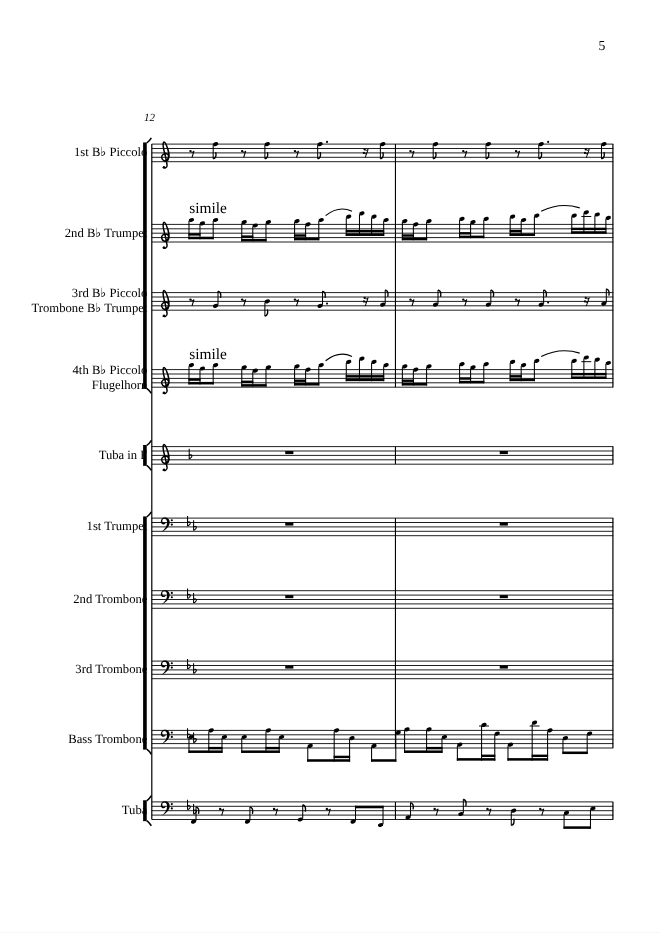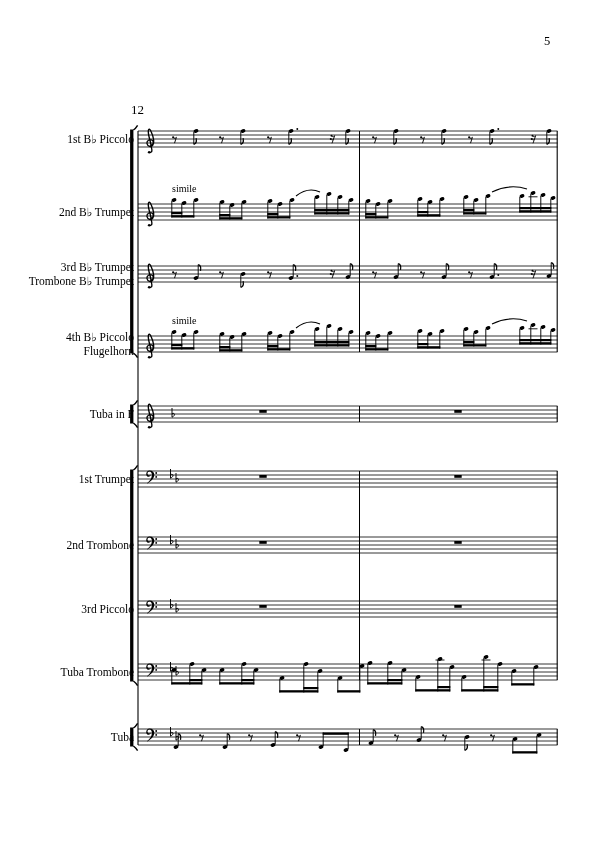--- a/index.html
+++ b/index.html
@@ -1,25 +1,25 @@
 <!DOCTYPE html>
 <html><head>
 <meta charset="utf-8">
 <style>
   html,body{margin:0;padding:0;background:#e8e8e8;}
   #sheet{position:relative;width:600px;height:848px;background:#ffffff;margin:0 auto;
          font-family:"Liberation Serif","DejaVu Serif","DejaVu Sans",serif;color:#000;overflow:hidden;}
   #notation{position:absolute;left:0;top:0;}
   .txt{position:absolute;white-space:nowrap;}
   .pagenum{font-size:12.5px;}
-  .measurenum{font-size:13px;}
+  .measurenum{font-size:10px;font-style:italic;}
   .stafflabel{font-size:11.5px;text-align:right;right:466px;width:160px;}
   .lh16{line-height:16px;}
   .lh14{line-height:14px;}
-  .expr{font-size:10px;}
+  .expr{font-size:14px;}
 </style>
 </head>
 <body>
 
 <div id="sheet">
   <svg id="notation" width="600" height="848" viewBox="0 0 600 848">
       <line x1="138" y1="131" x2="557.5" y2="131" stroke="#000000" stroke-width="0.8"></line>
       <line x1="138" y1="135" x2="557.5" y2="135" stroke="#000000" stroke-width="0.8"></line>
       <line x1="138" y1="139" x2="557.5" y2="139" stroke="#000000" stroke-width="0.8"></line>
       <line x1="138" y1="143" x2="557.5" y2="143" stroke="#000000" stroke-width="0.8"></line>
@@ -472,33 +472,33 @@
 
   <div class="txt pagenum" style="left:544px;top:34px;">5</div>
 
   <div class="txt measurenum" style="left:131px;top:102px;">12</div>
 
   <div class="txt stafflabel lh16" style="top:131px;">
     <span>1st B♭ Piccolo</span></div>
   <div class="txt stafflabel lh16" style="top:204px;">
     <span>2nd B♭ Trumpet</span></div>
   <div class="txt stafflabel lh14" style="top:260px;">
-    <span>3rd B♭ Trumpet</span><br>
+    <span>3rd B♭ Piccolo</span><br>
     <span>Trombone B♭ Trumpet</span></div>
   <div class="txt stafflabel lh14" style="top:330px;">
     <span>4th B♭ Piccolo</span><br>
     <span>Flugelhorn</span></div>
   <div class="txt stafflabel lh16" style="top:406px;">
     <span>Tuba in F</span></div>
   <div class="txt stafflabel lh16" style="top:471px;">
     <span>1st Trumpet</span></div>
   <div class="txt stafflabel lh16" style="top:537px;">
     <span>2nd Trombone</span></div>
   <div class="txt stafflabel lh16" style="top:601px;">
-    <span>3rd Piccolo</span></div>
+    <span>3rd Trombone</span></div>
   <div class="txt stafflabel lh16" style="top:664px;">
-    <span>Tuba Trombone</span></div>
+    <span>Bass Trombone</span></div>
   <div class="txt stafflabel lh16" style="top:729px;">
     <span>Tuba</span></div>
 
   <div class="txt expr" style="left:172px;top:183px;">simile</div>
   <div class="txt expr" style="left:172px;top:315px;">simile</div>
 </div>
 
 </body></html>

